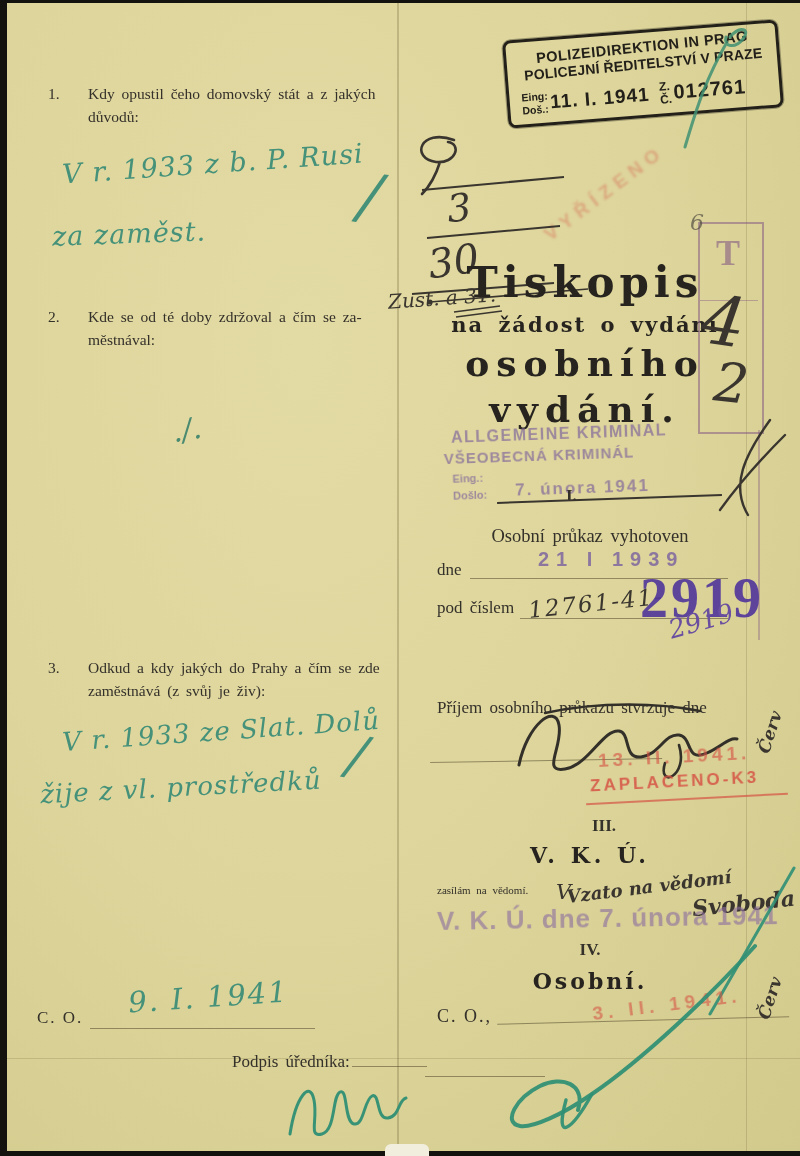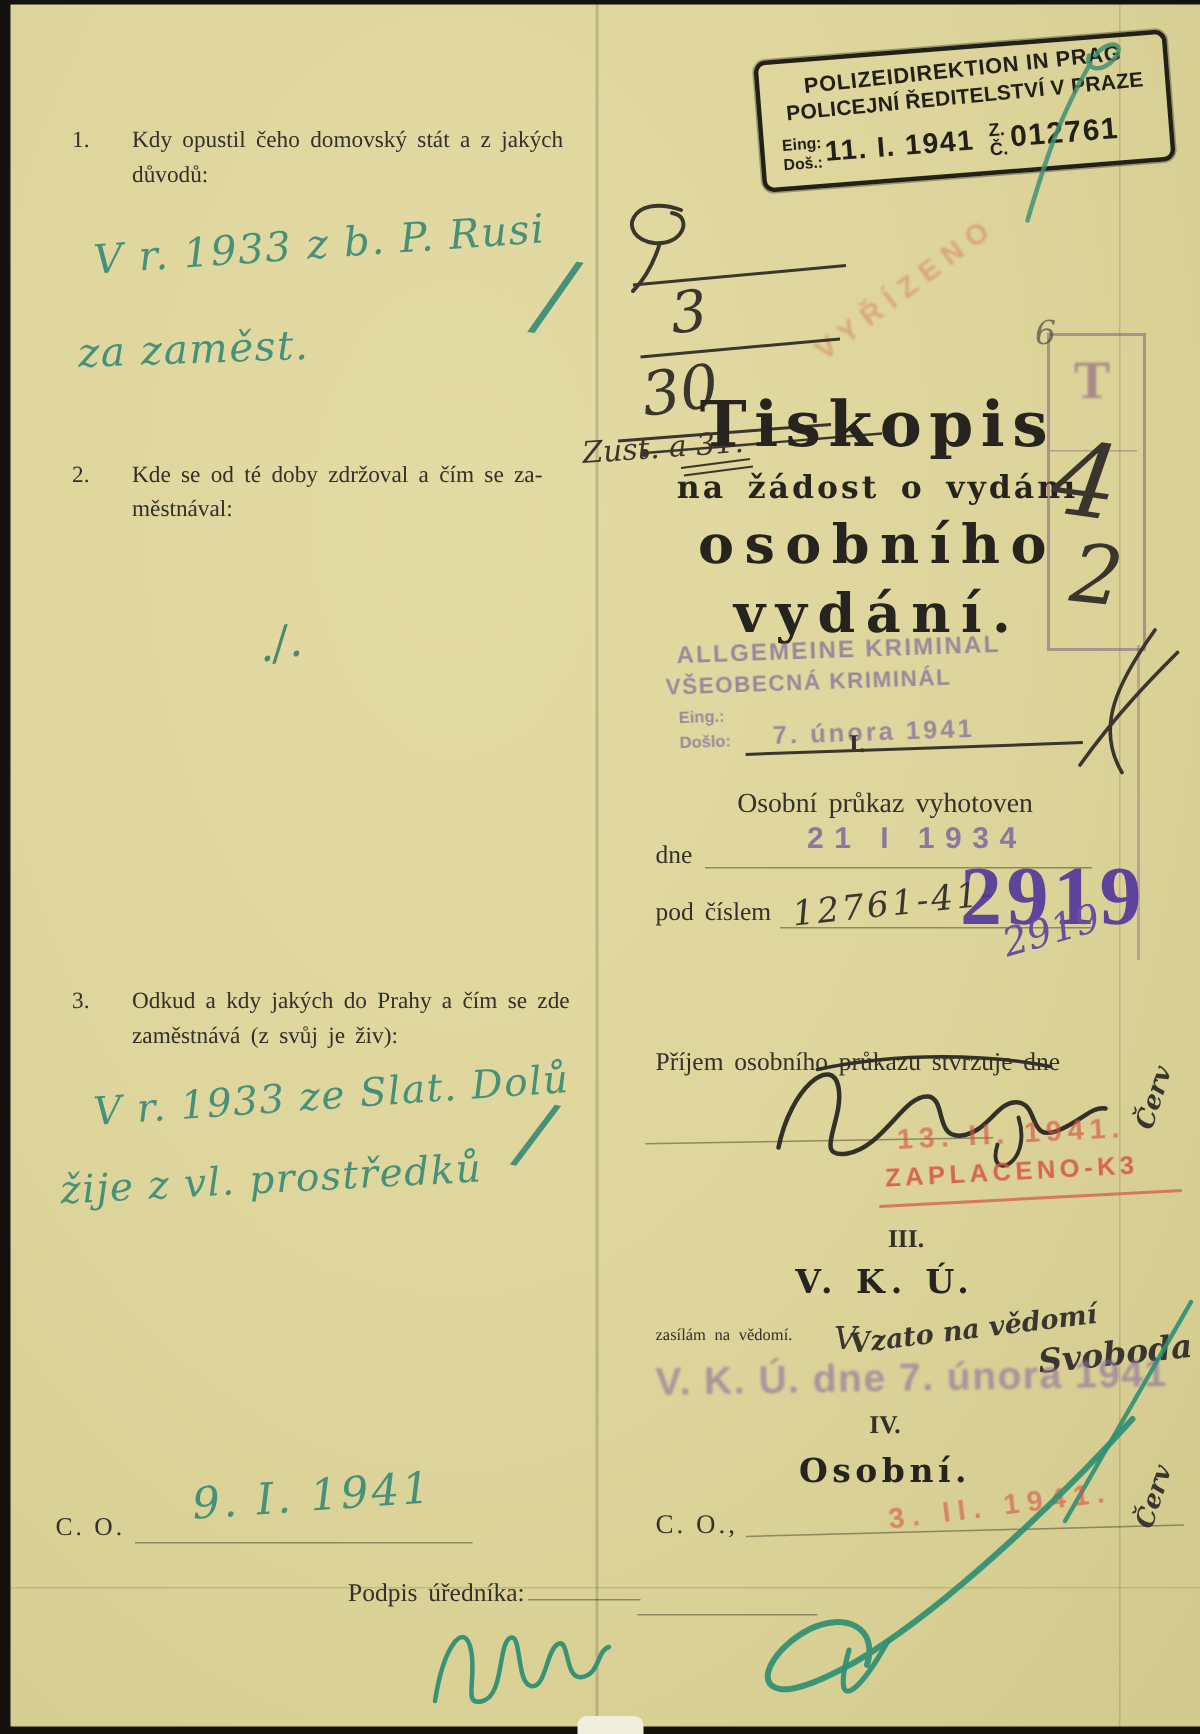--- a/index.html
+++ b/index.html
@@ -114,21 +114,21 @@
         <div>Eing.:</div>
         <div>Došlo:</div>
       </div>
       <div style="font-size:17px;margin-left:28px;margin-top:12px;letter-spacing:2px;">7. února 1941</div>
     </div>
   </div>
   <div class="abs print" style="left:566px;top:486px;font-size:17px;font-weight:bold;">I.</div>
   <div class="abs" style="left:497px;top:498px;width:225px;height:2px;background:#3a362f;transform:rotate(-2deg);"></div>
 
   <div class="abs print center" style="left:430px;top:526px;width:320px;font-size:18.5px;word-spacing:3px;">Osobní průkaz vyhotoven</div>
-  <div class="abs stampsans" style="left:538px;top:548px;font-size:20px;color:rgba(120,95,160,.8);letter-spacing:7px;">21 I 1934</div>
+  <div class="abs stampsans" style="left:538px;top:548px;font-size:20px;color:rgba(120,95,160,.8);letter-spacing:7px;">21 I 1939</div>
   <div class="abs print" style="left:437px;top:560px;font-size:17px;">dne</div>
   <div class="abs uline" style="left:470px;top:560px;width:258px;height:18px;"></div>
   <div class="abs print" style="left:437px;top:598px;font-size:17px;word-spacing:3px;">pod číslem</div>
   <div class="abs uline" style="left:520px;top:598px;width:208px;height:20px;"></div>
   <div class="abs hb" style="left:528px;top:590px;font-size:23px;transform:rotate(-6deg);letter-spacing:2px;">12761-41-</div>
   <div class="abs stampsans" style="left:640px;top:566px;font-size:56px;color:#53399b;letter-spacing:3px;
               font-family:'Liberation Serif',serif;font-weight:bold;opacity:.92;">2919</div>
   <div class="abs hp" style="left:668px;top:606px;font-size:26px;transform:rotate(-16deg);">2919</div>
 
   <div class="abs print q" style="left:48px;top:656px;">3.</div>

